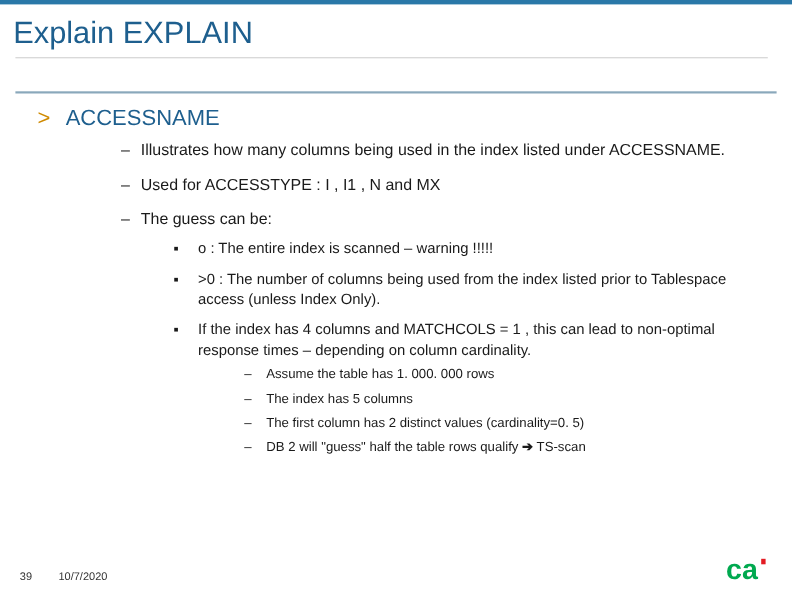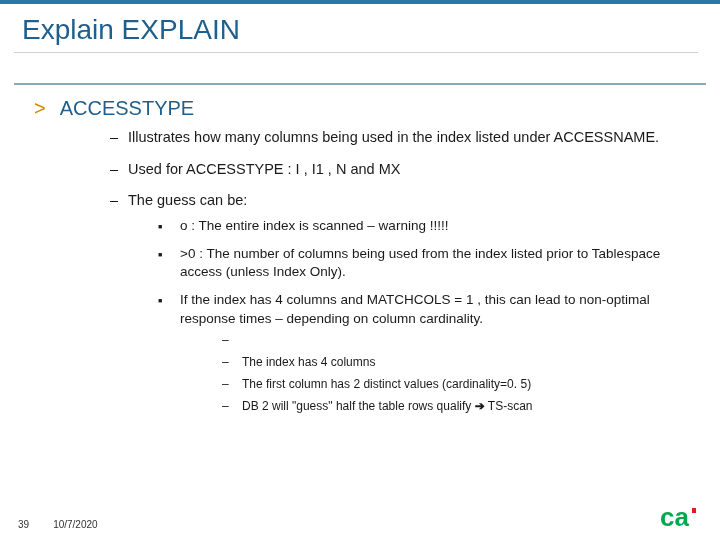--- a/index.html
+++ b/index.html
@@ -1,18 +1,18 @@
 <!DOCTYPE html>
 <html><head>
 <meta charset="utf-8">
 <style>
   * { box-sizing: border-box; margin: 0; padding: 0; }
   html, body { width: 720px; height: 540px; font-family: Verdana, Arial, sans-serif; background: #fff; color: #1a1a1a; overflow: hidden; }
   .slide { position: relative; width: 720px; height: 540px; border-top: 4px solid #2a78a8; background: #fff; }
-  .title { font-size: 28px; color: #1e5f8e; padding: 10px 0 6px 22px; font-weight: 400; }
+  .title { font-size: 28px; color: #1e5f8e; padding: 10px 0 6px 12px; font-weight: 400; }
   .rule1 { border: none; border-top: 1px solid #d0d0d0; margin: 0 22px 0 14px; }
   .rule2 { border: none; border-top: 2px solid #8aa8bb; margin: 30px 14px 0 14px; }
   .content { padding: 12px 22px 0 34px; }
   .row-l1 { display: flex; align-items: baseline; margin-bottom: 8px; }
   .gt { color: #cf8a00; font-size: 20px; margin-right: 14px; font-weight: 400; }
   .l1-text { color: #1e5f8e; font-size: 20px; }
   .dash-list { margin-left: 76px; }
   .row-dash { display: flex; margin-bottom: 12px; font-size: 14.5px; line-height: 1.35; }
   .dash { width: 18px; flex: 0 0 18px; }
   .sq-list { margin-left: 48px; }
@@ -29,21 +29,21 @@
 <body>
 
 <div class="slide">
   <h1 class="title">Explain EXPLAIN</h1>
   <hr class="rule1">
   <hr class="rule2">
 
   <div class="content">
     <div class="row-l1">
       <span class="gt">&gt;</span>
-      <span class="l1-text">ACCESSTYPE</span>
+      <span class="l1-text">ACCESSNAME</span>
     </div>
 
     <div class="dash-list">
       <div class="row-dash">
         <span class="dash">–</span>
         <span>Illustrates how many columns being used in the index listed under ACCESSNAME.</span>
       </div>
       <div class="row-dash">
         <span class="dash">–</span>
         <span>Used for ACCESSTYPE : I , I1 , N and MX</span>
@@ -62,24 +62,25 @@
           <span class="sq">■</span>
           <span>&gt;0 : The number of columns being used from the index listed prior to Tablespace access (unless Index Only).</span>
         </div>
         <div class="row-sq" style="margin-bottom:16px;">
           <span class="sq">■</span>
           <div style="flex:1">
             <span>If the index has 4 columns and MATCHCOLS = 1 , this can lead to non-optimal response times – depending on column cardinality.</span>
             <div class="sub-dash-list">
               <div class="row-sub">
                 <span class="sub-dash">–</span>
+                <span>Assume the table has 1. 000. 000 rows</span>
               </div>
               <div class="row-sub">
                 <span class="sub-dash">–</span>
-                <span>The index has 4 columns</span>
+                <span>The index has 5 columns</span>
               </div>
               <div class="row-sub">
                 <span class="sub-dash">–</span>
                 <span>The first column has 2 distinct values (cardinality=0. 5)</span>
               </div>
               <div class="row-sub">
                 <span class="sub-dash">–</span>
                 <span>
                   <span>DB 2 will "guess" half the table rows qualify </span><span class="arrow">➔</span><span> TS-scan</span>
                 </span>

